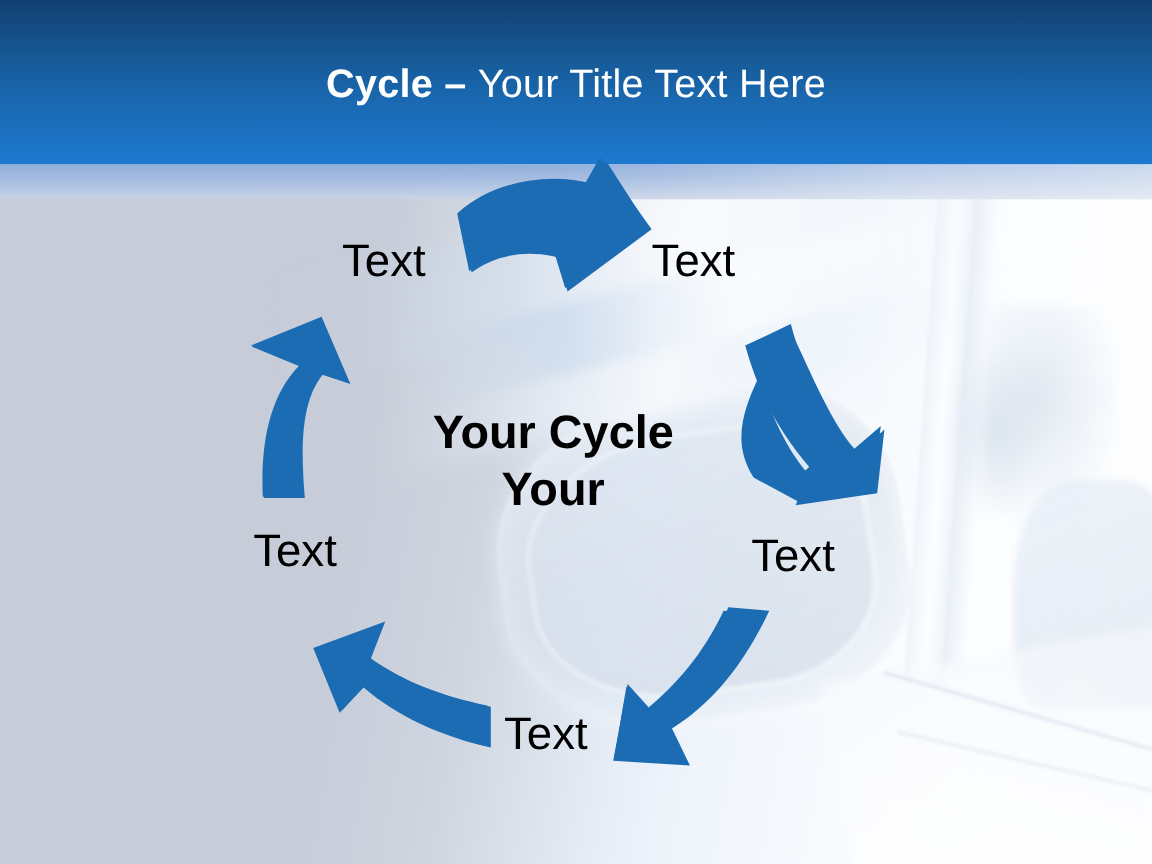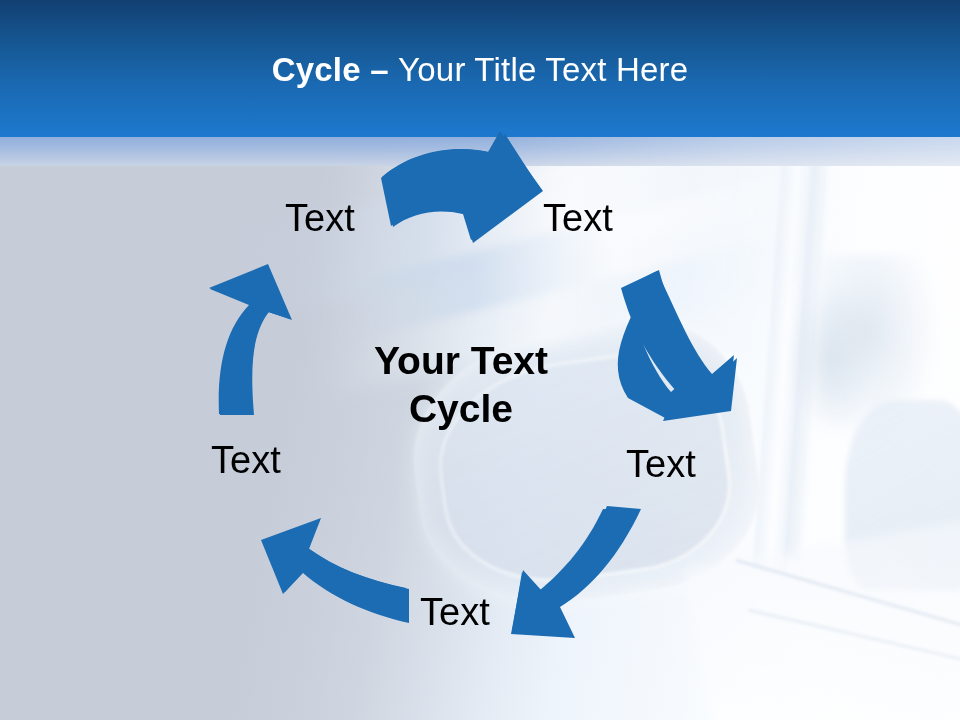--- a/index.html
+++ b/index.html
@@ -290,17 +290,17 @@
     </svg>
   </div>
 
   <div class="lbl" style="left:285px; top:200px;">Text</div>
   <div class="lbl" style="left:543px; top:200px;">Text</div>
   <div class="lbl" style="left:626px; top:446px;">Text</div>
   <div class="lbl" style="left:420px; top:594px;">Text</div>
   <div class="lbl" style="left:211px; top:442px;">Text</div>
 
   <div class="center-text">
-    <div>Your Text</div>
-    <div>Cycle</div>
+    <div>Your Cycle</div>
+    <div>Your</div>
   </div>
 
 </div>
 
 </body></html>

